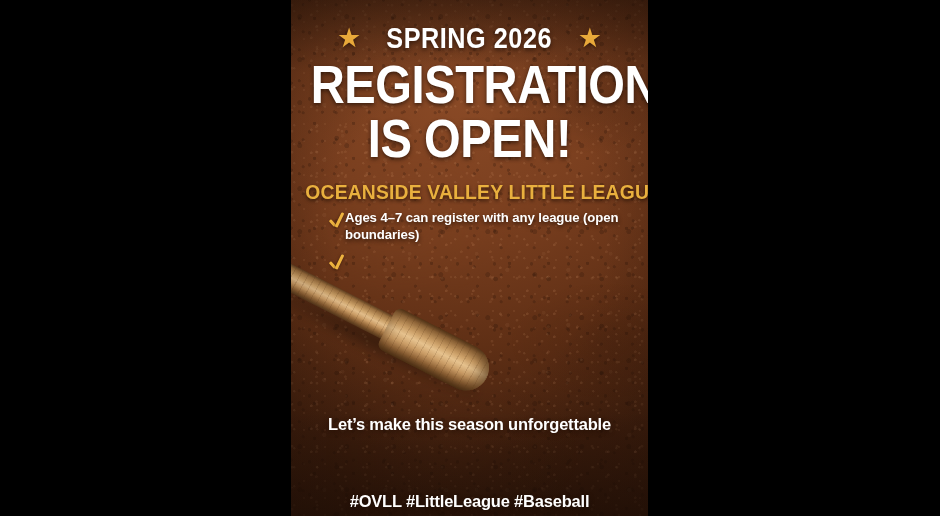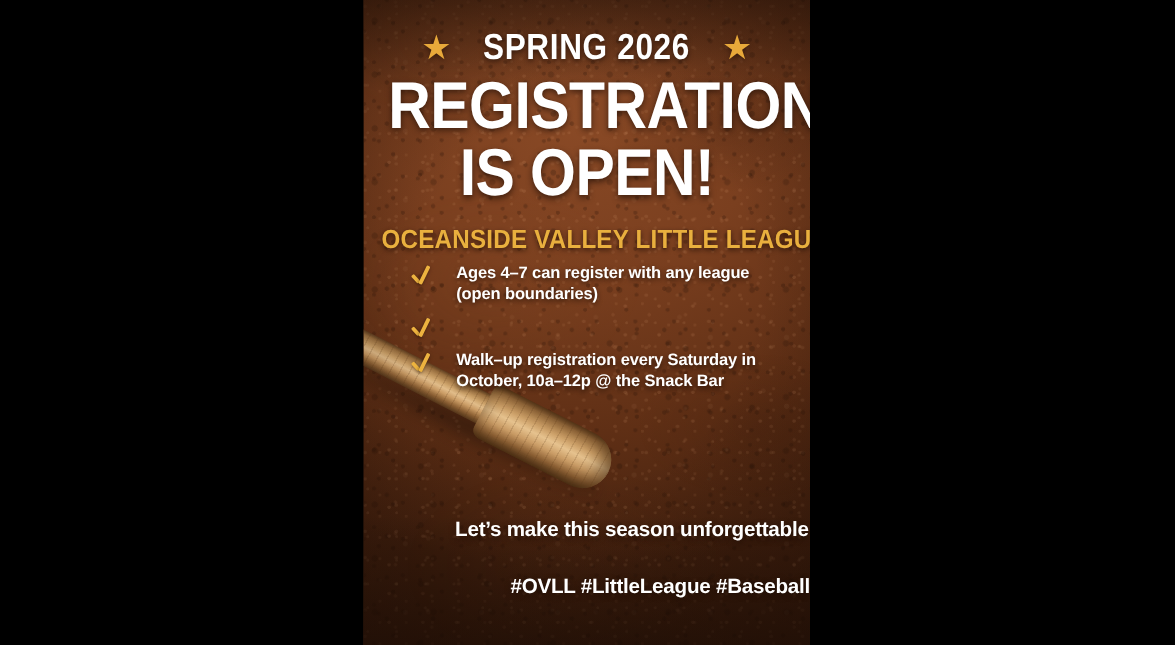--- a/index.html
+++ b/index.html
@@ -211,21 +211,21 @@
   #bullets {
     position: absolute;
     left: 38px;
     top: 210px;
     width: 300px;
     text-align: left;
   }
   .bullet {
     display: flex;
     align-items: flex-start;
-    gap: 20px;
+    gap: 0;
     margin-bottom: 9px;
   }
   .check {
     flex: 0 0 auto;
     width: 16px;
     height: 17px;
     position: relative;
     margin-top: 2px;
   }
   .check::before,
@@ -256,29 +256,27 @@
     letter-spacing: -.1px;
   }
 
   #closing {
     top: 414px;
     font-family: "Liberation Sans", sans-serif;
     font-weight: 700;
     font-size: 16.5px;
     line-height: 20px;
     letter-spacing: -.2px;
-    padding-left: 36px;
   }
   #hashtags {
-    top: 460px;
+    top: 492px;
     font-family: "Liberation Sans", sans-serif;
     font-weight: 700;
     font-size: 16.5px;
     letter-spacing: -.2px;
-    text-align: right;
   }
 </style>
 </head>
 <body>
 
 <div id="stage">
 
   <div id="poster">
 
     <div class="dirt-base"></div>
@@ -310,24 +308,20 @@
     <div class="txt" id="league-name">OCEANSIDE VALLEY LITTLE LEAGUE</div>
 
     <div id="bullets">
       <div class="bullet">
         <span class="check"></span>
         <span class="bullet-text">Ages 4–7 can register with any league (open boundaries)</span>
       </div>
       <div class="bullet">
         <span class="check"></span>
       </div>
-      <div class="bullet">
-        <span class="check"></span>
-        <span class="bullet-text">Walk–up registration every Saturday in October, 10a–12p @ the Snack Bar</span>
-      </div>
     </div>
 
     <div class="txt" id="closing">
       <div>Let’s make this season unforgettable</div>
     </div>
 
     <div class="txt" id="hashtags">#OVLL #LittleLeague  #Baseball</div>
 
   </div>
 </div>

